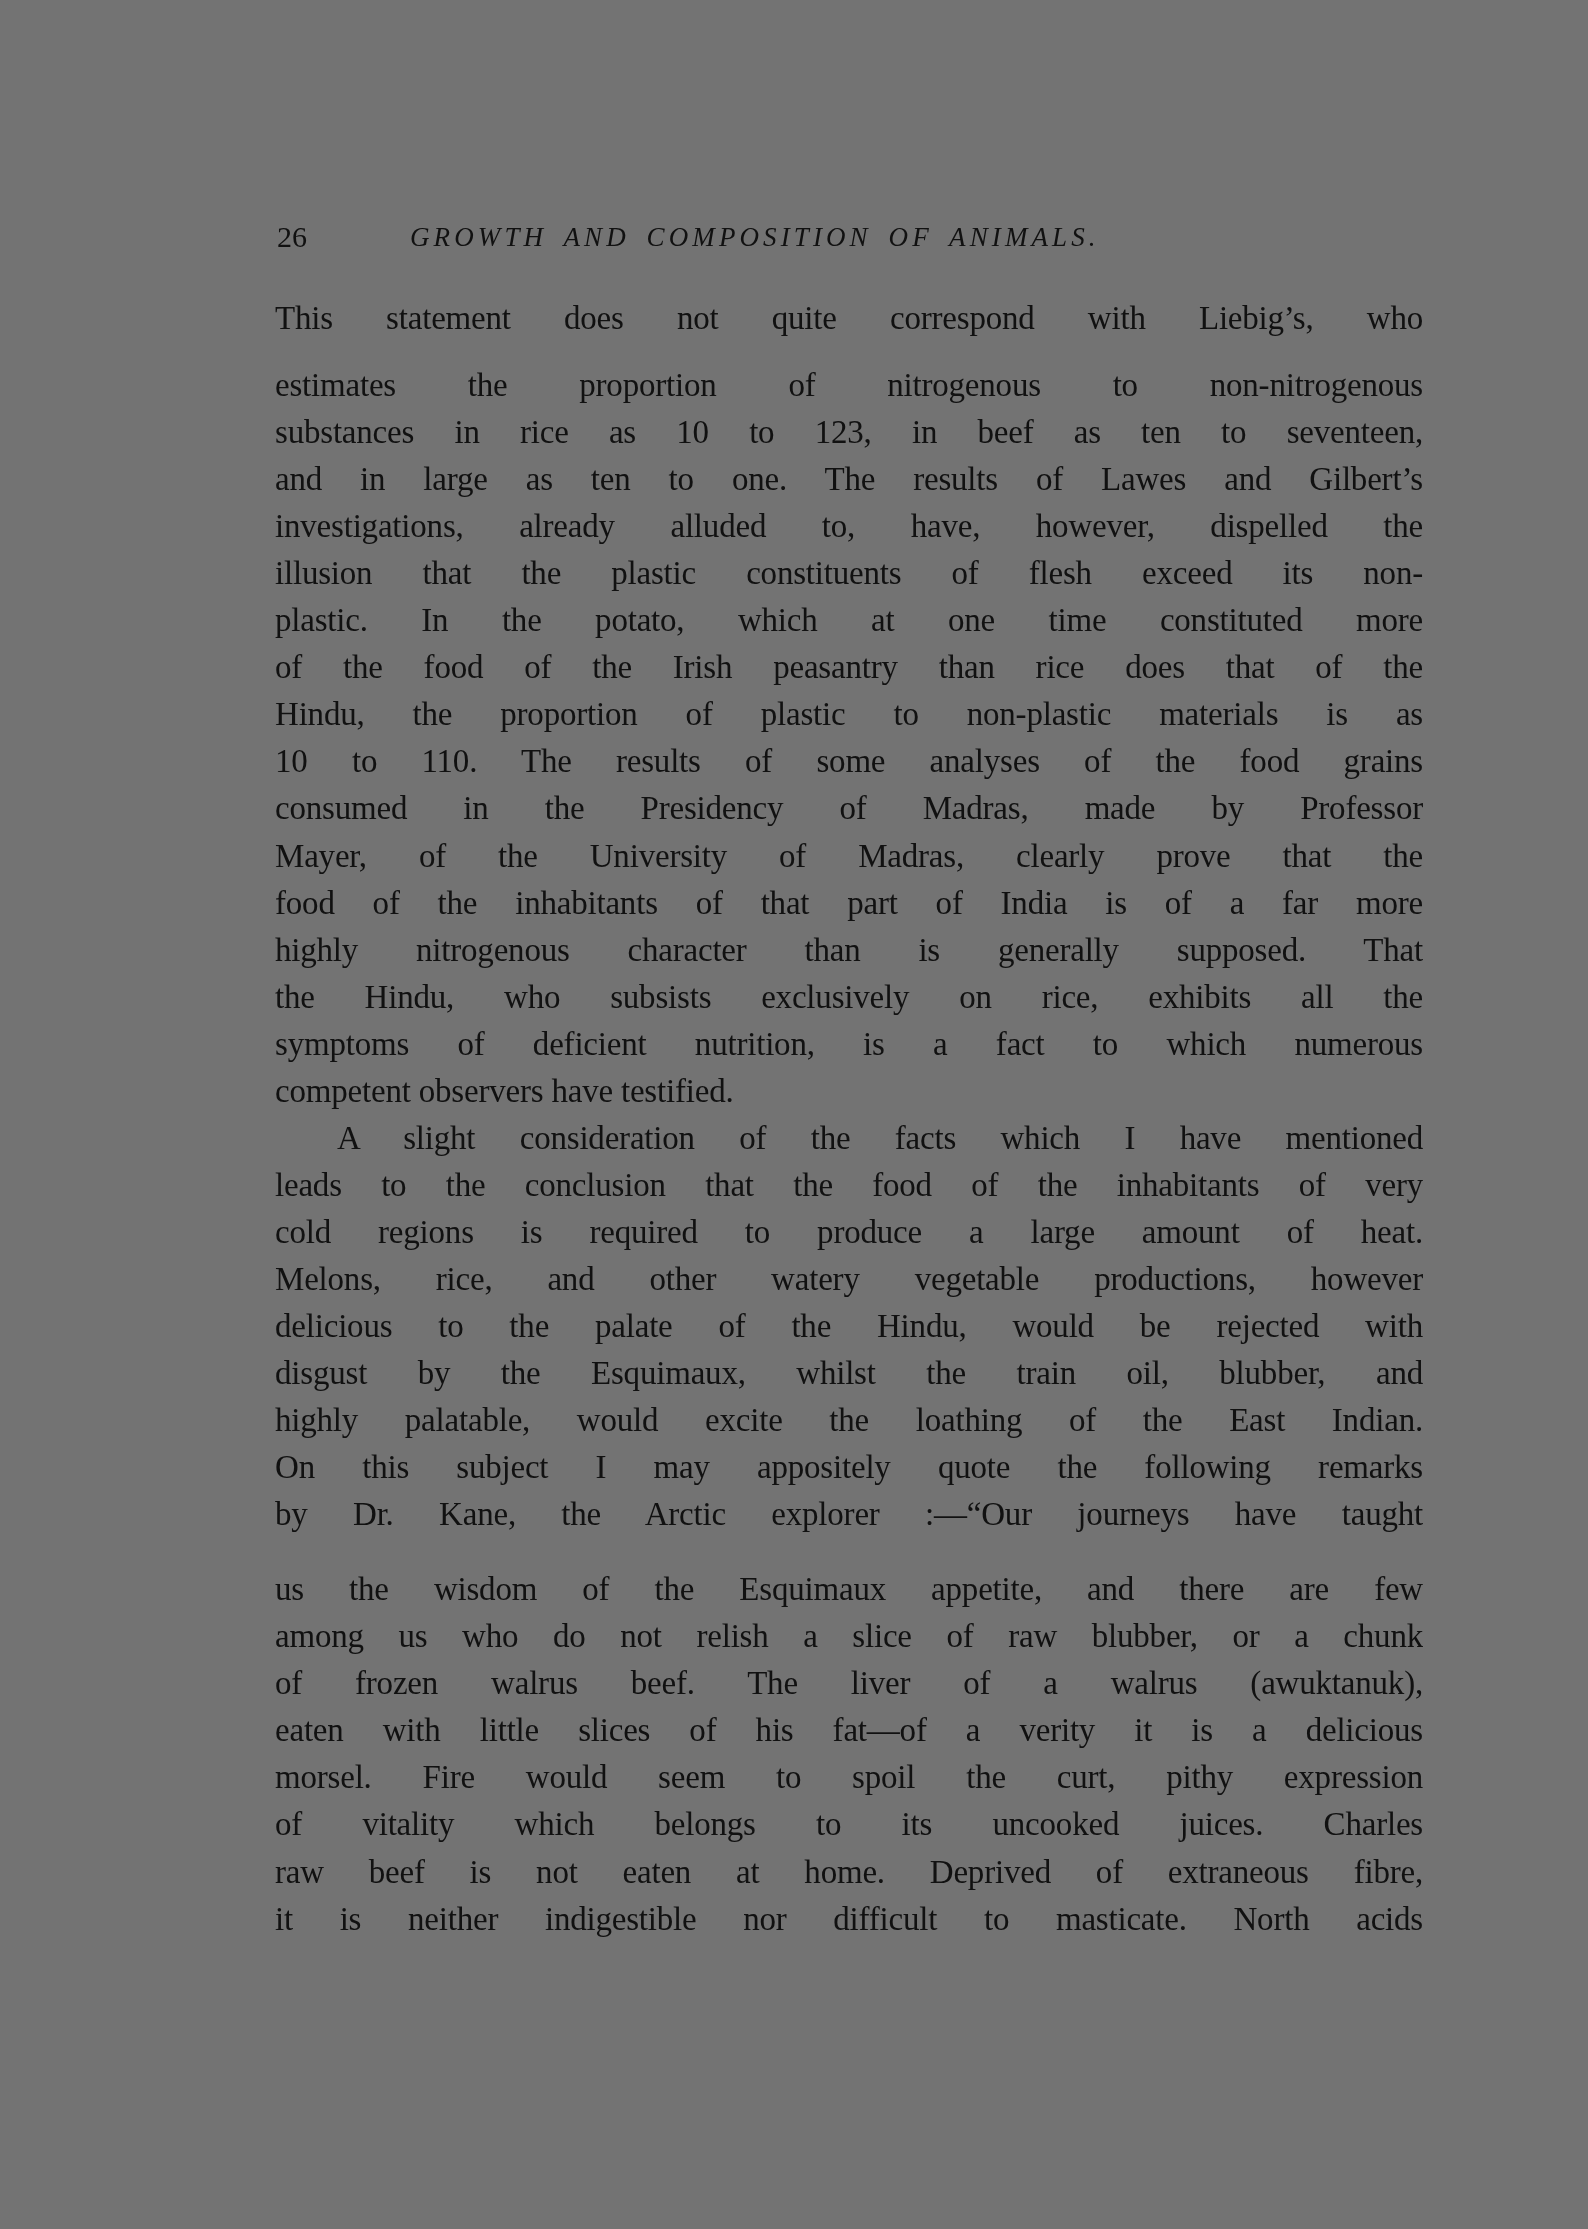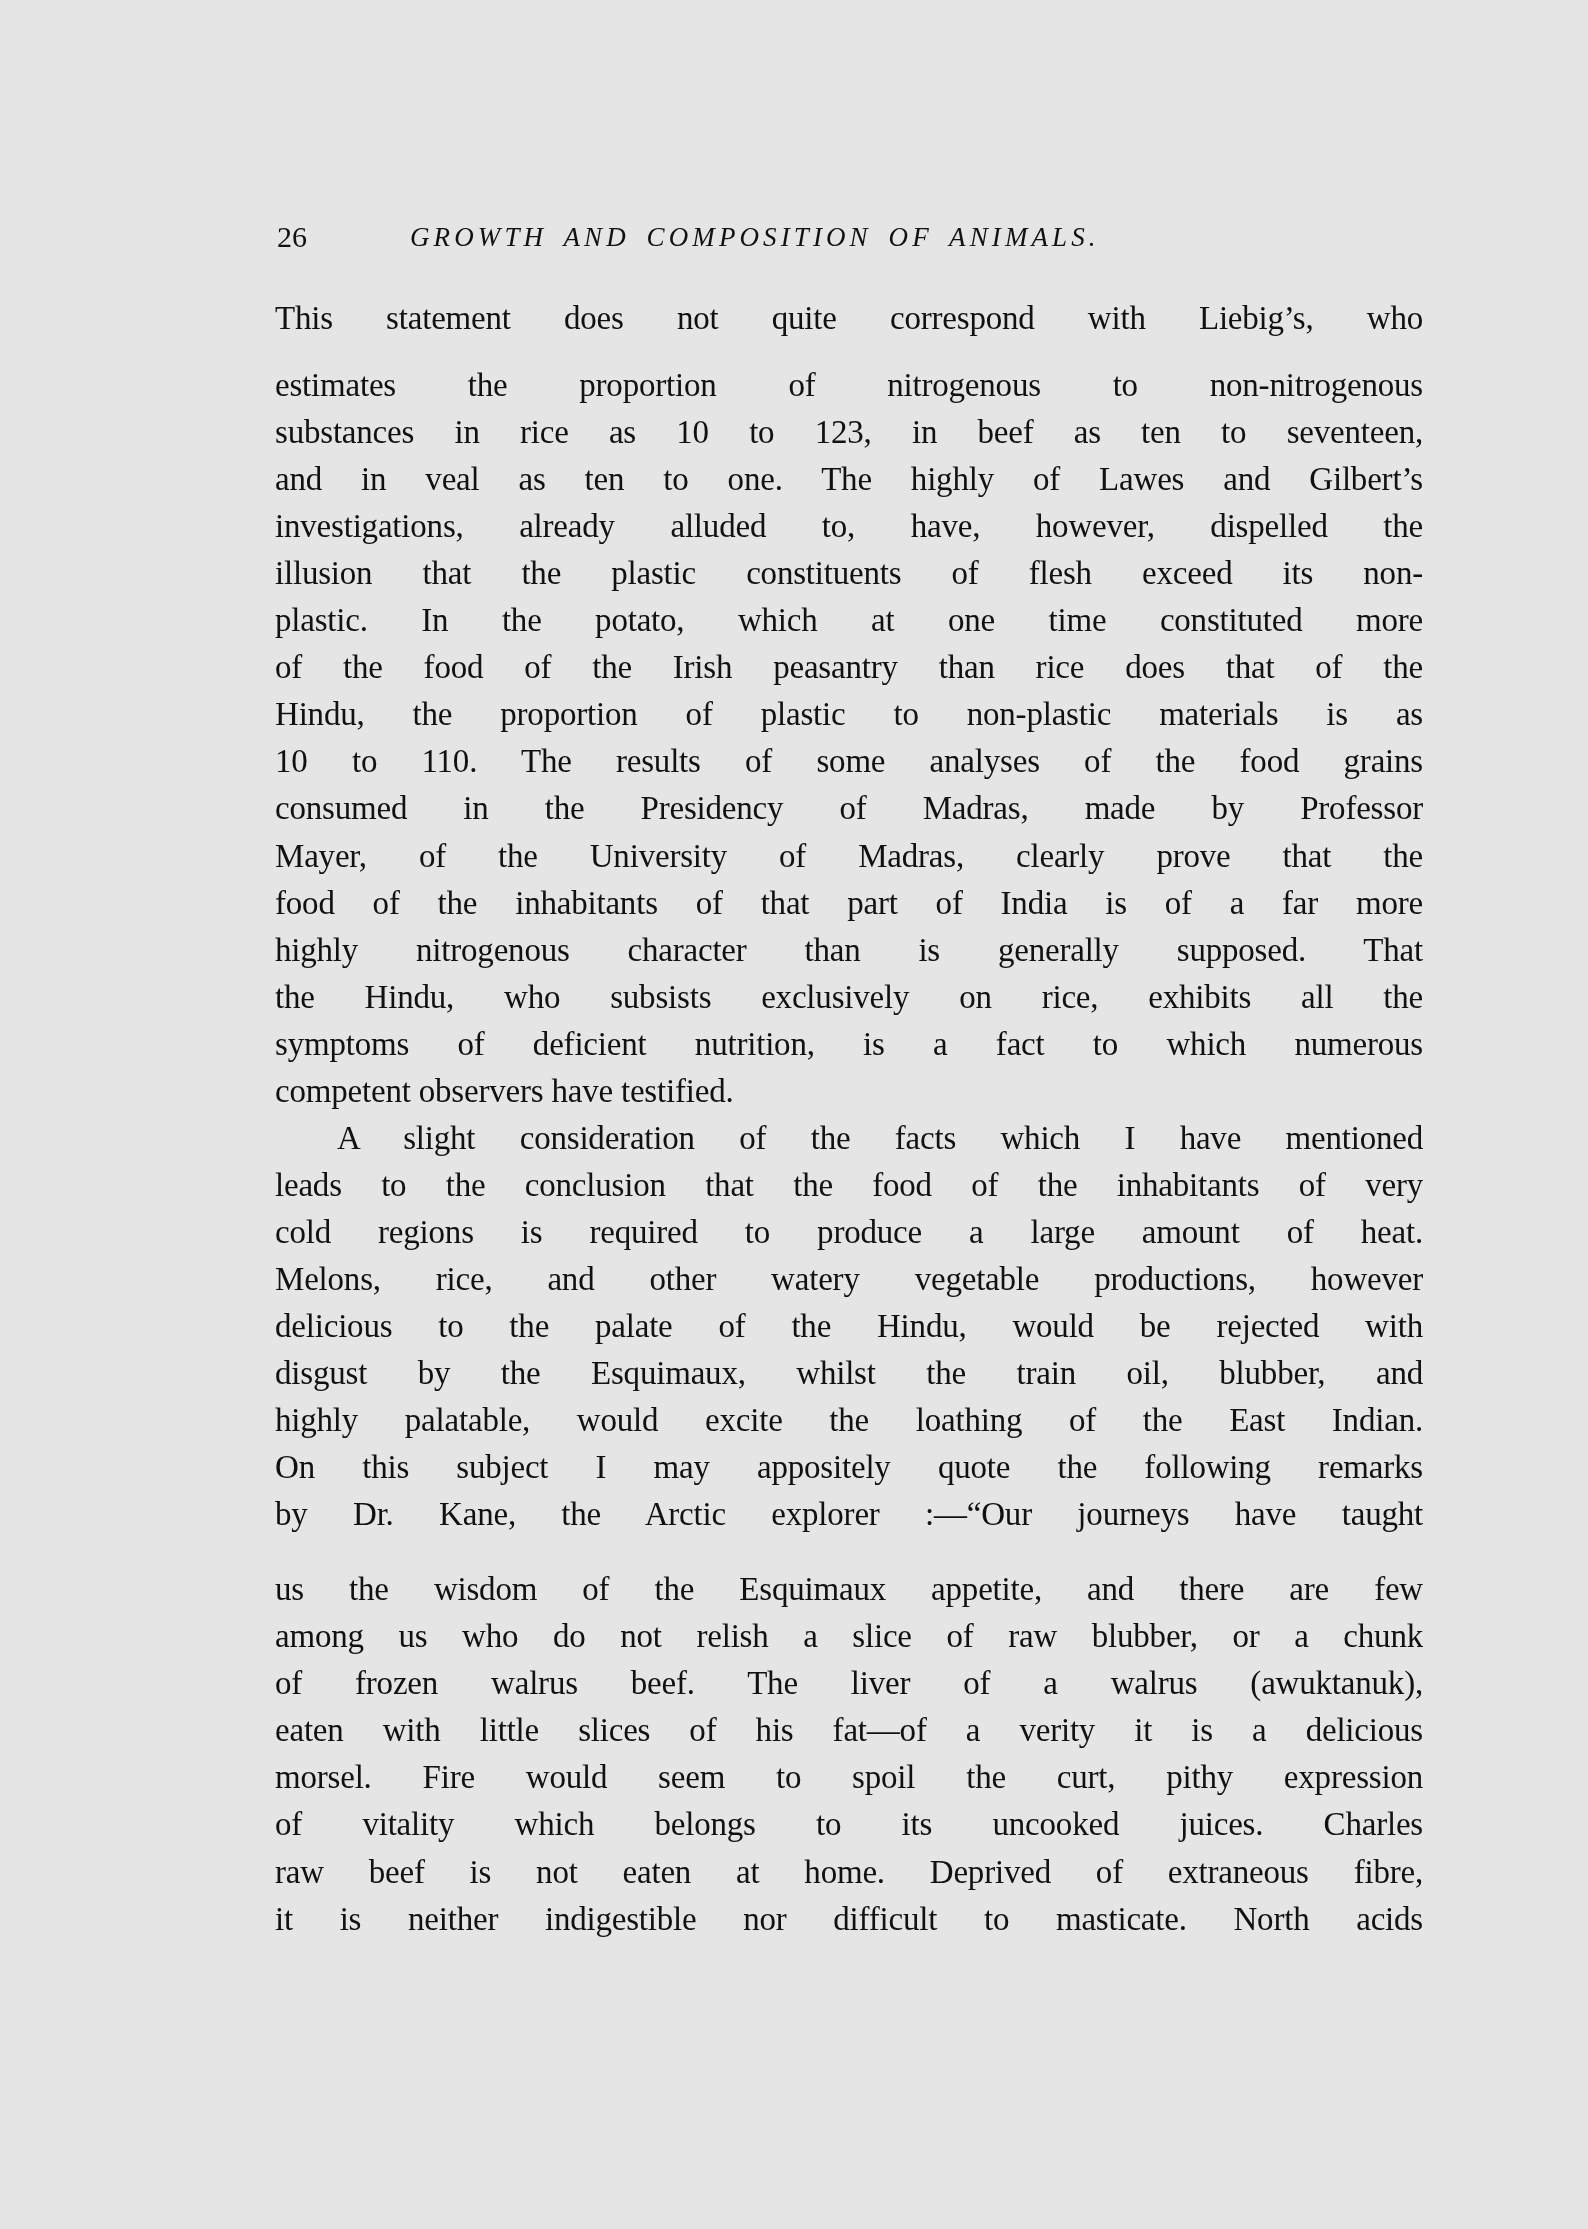--- a/index.html
+++ b/index.html
@@ -14,21 +14,21 @@
       overflow: hidden;
       color: #111111;
       font-family: "Liberation Serif", "DejaVu Serif", serif;
     }
     .page {
       position: absolute;
       left: 0;
       top: 0;
       width: 1588px;
       height: 2229px;
-      background: #e5e5e5;
+      background: #737373;
     }
     .running-head {
       position: absolute;
       left: 275px;
       top: 217px;
       width: 1148px;
       height: 40px;
       line-height: 40px;
       white-space: nowrap;
     }
@@ -84,21 +84,21 @@
     <span class="page-number">26</span>
     <span class="running-title">GROWTH AND COMPOSITION OF ANIMALS.</span>
   </div>
 
   <div class="body-text">
 
     <div class="paragraph">
       <span class="line" style="white-space: normal; overflow: hidden;">This statement does not quite correspond with Liebig’s, who</span>
       <span class="line" style="white-space: normal; overflow: hidden; margin-top: 20px;">estimates the proportion of nitrogenous to non-nitrogenous</span>
       <span class="line" style="white-space: normal; overflow: hidden;">substances in rice as 10 to 123, in beef as ten to seventeen,</span>
-      <span class="line" style="white-space: normal; overflow: hidden;">and in veal as ten to one.  The highly of Lawes and Gilbert’s</span>
+      <span class="line" style="white-space: normal; overflow: hidden;">and in large as ten to one.  The results of Lawes and Gilbert’s</span>
       <span class="line" style="white-space: normal; overflow: hidden;">investigations, already alluded to, have, however, dispelled the</span>
       <span class="line" style="white-space: normal; overflow: hidden;">illusion that the plastic constituents of flesh exceed its non-</span>
       <span class="line" style="white-space: normal; overflow: hidden;">plastic.  In the potato, which at one time constituted more</span>
       <span class="line" style="white-space: normal; overflow: hidden;">of the food of the Irish peasantry than rice does that of the</span>
       <span class="line" style="white-space: normal; overflow: hidden;">Hindu, the proportion of plastic to non-plastic materials is as</span>
       <span class="line" style="white-space: normal; overflow: hidden;">10 to 110.  The results of some analyses of the food grains</span>
       <span class="line" style="white-space: normal; overflow: hidden;">consumed in the Presidency of Madras, made by Professor</span>
       <span class="line" style="white-space: normal; overflow: hidden;">Mayer, of the University of Madras, clearly prove that the</span>
       <span class="line" style="white-space: normal; overflow: hidden;">food of the inhabitants of that part of India is of a far more</span>
       <span class="line" style="white-space: normal; overflow: hidden;">highly nitrogenous character than is generally supposed.  That</span>

